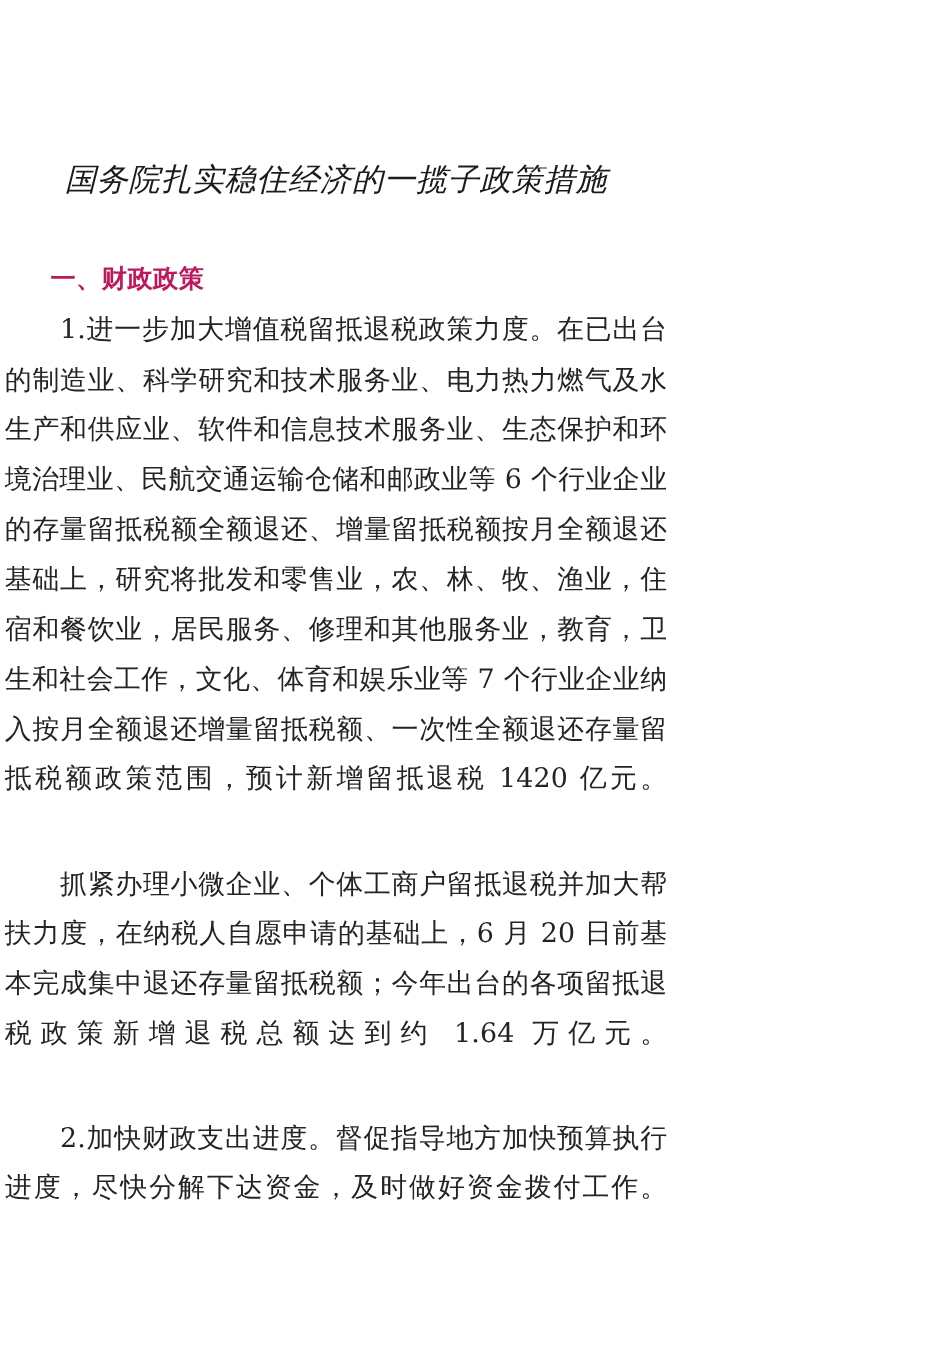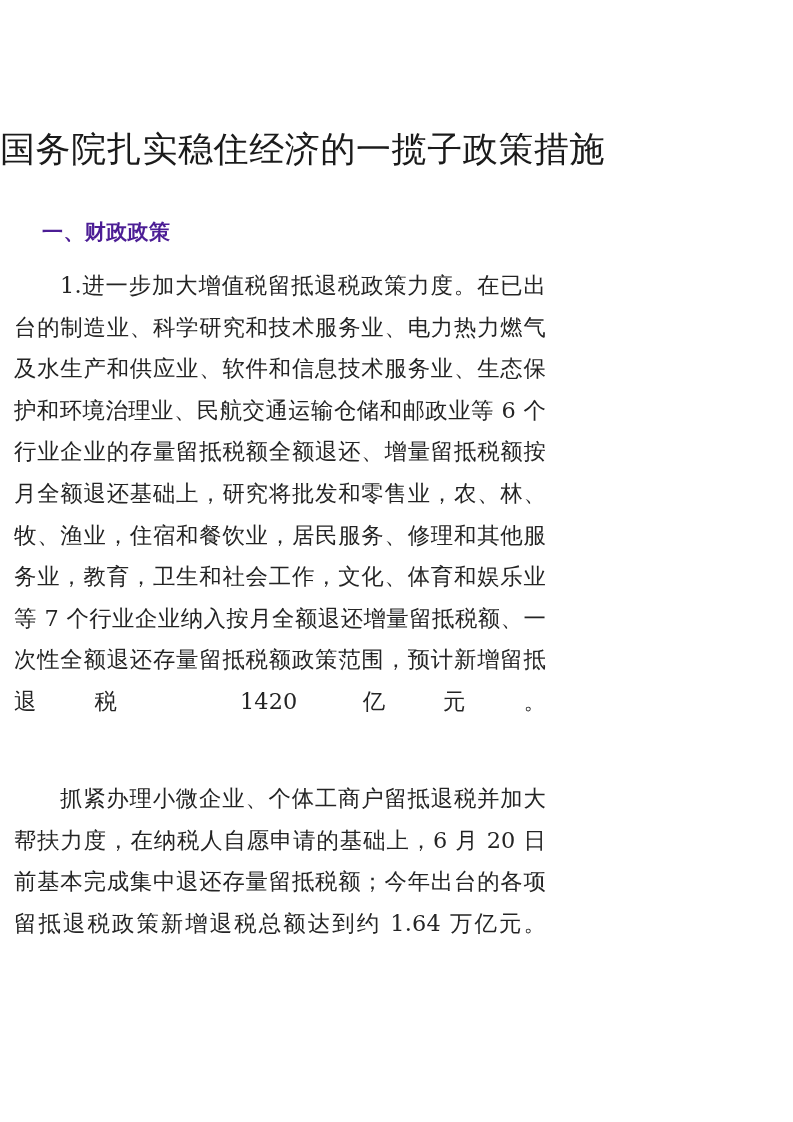--- a/index.html
+++ b/index.html
@@ -20,57 +20,58 @@
     box-sizing: border-box;
   }
 
   
   .doc-title {
     margin: 0;
     padding: 0;
     text-align: center;
     font-family: "Liberation Serif", "DejaVu Serif", serif;
     font-weight: 400;
-    font-size: 35px;
+    font-size: 26px;
     line-height: 34px;
     letter-spacing: 0.6px;
     color: #1b1b1b;
     position: absolute;
     left: 0;
     top: 133px;
     width: 560px;
     white-space: nowrap;
+    font-style: italic;
   }
 
   
   .section-heading {
     position: absolute;
     left: 0;
     top: 217px;
     width: 560px;
     margin: 0;
     padding: 0;
     font-family: "DejaVu Sans", "Liberation Sans", sans-serif;
     font-weight: 700;
     font-size: 21px;
     line-height: 30px;
     letter-spacing: 0.4px;
     text-indent: 42px;
-    color: #4c1d95;
+    color: #be185d;
   }
 
   
   .body-block {
     position: absolute;
     left: 0;
     top: 251px;
     width: 560px;
   }
   p.para {
-    margin: 14px;
+    margin: 4px;
     padding: 0;
     font-family: "DejaVu Serif", "Liberation Serif", serif;
     font-size: 22.4px;
     line-height: 41.6px;
     color: #242424;
     text-align: justify;
     text-justify: inter-ideograph;
     text-indent: 46px;
     letter-spacing: 0.15px;
     -webkit-font-smoothing: antialiased;

